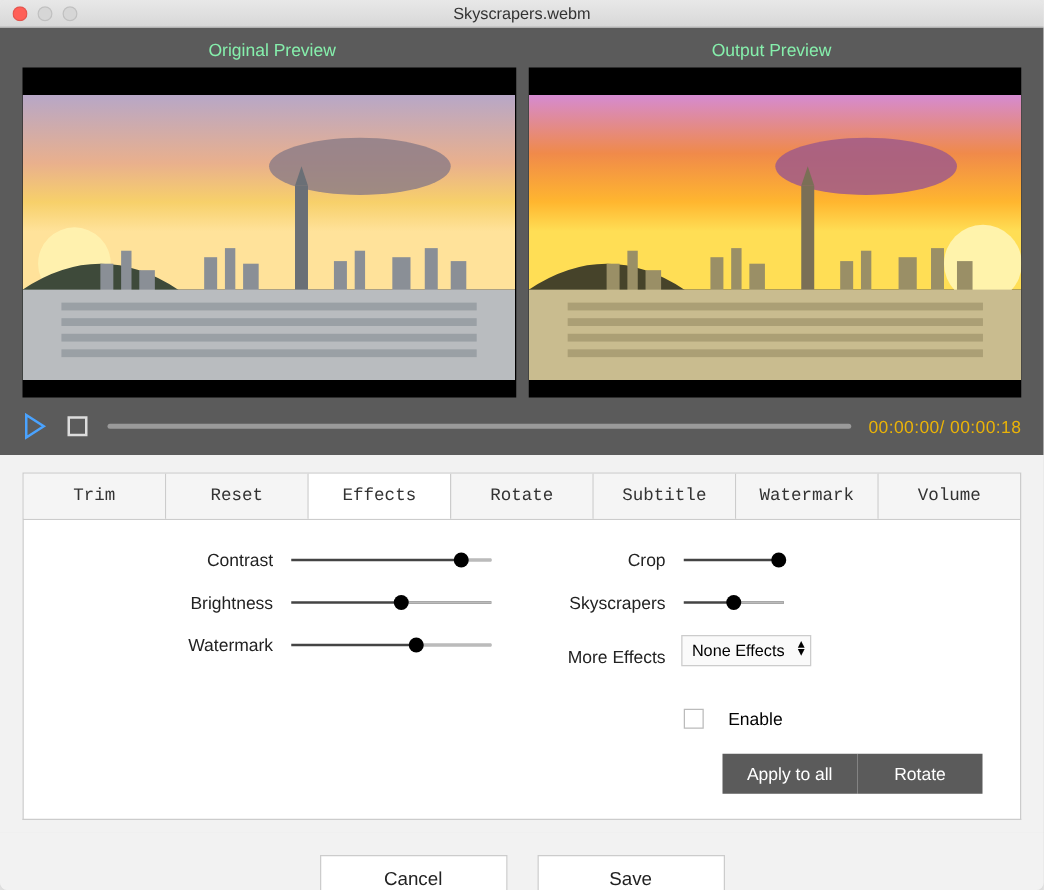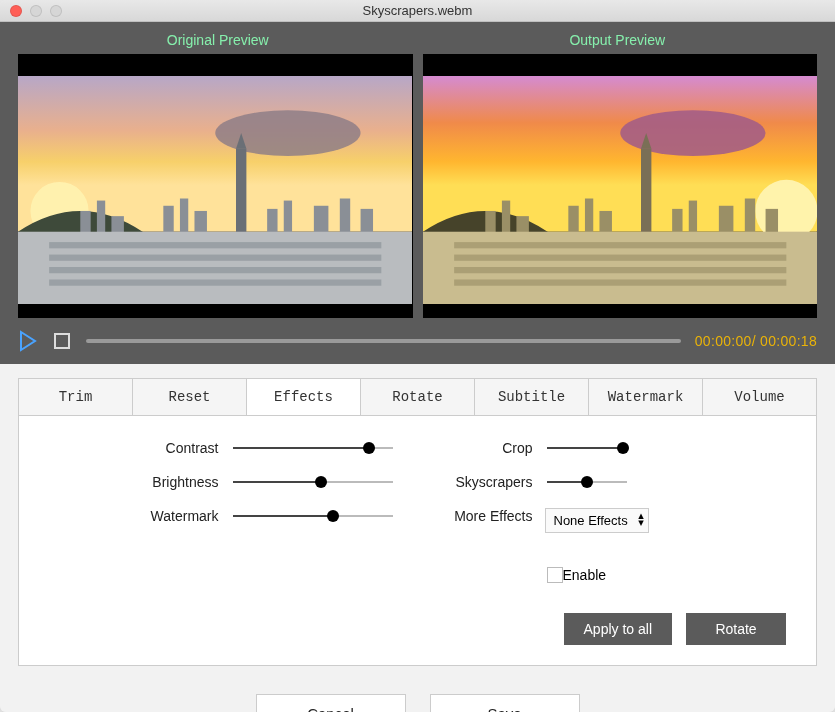--- a/index.html
+++ b/index.html
@@ -30,26 +30,26 @@
   .sliders-row { display:flex; gap:50px; }
   .col { display:flex; flex-direction:column; gap:18px;}
   .col.left { flex:1; align-items:flex-end;}
   .col.right { flex:1;}
   .slider-group { display:flex; align-items:center; gap:14px; }
   .slider-label { font-size:14px; color:#222; text-align:right; min-width:90px;}
   .slider { width:160px; height:6px; position:relative; }
   .track { position:absolute; left:0; right:0; top:2px; height:2px; background:#444;}
   .track.light{ background:#bbb;}
   .thumb { position:absolute; top:-3px; width:12px; height:12px; background:#000; border-radius:50%;}
-  .more-row{ display:flex; align-items:flex-start; gap:12px;}
+  .more-row{ display:flex; align-items:flex-end; gap:12px;}
   .select { border:1px solid #ccc; background:#fafafa; padding:4px 20px 4px 8px; font-size:13px; position:relative; min-width:90px;}
   .select .updown{ position:absolute; right:4px; top:3px; font-size:11px; line-height:7px;}
-  .enable-row { display:flex; align-items:center; gap:0; margin-top:16px; margin-left:104px;}
+  .enable-row { display:flex; align-items:center; gap:20px; margin-top:16px; margin-left:104px;}
   .checkbox { width:16px; height:16px; border:1px solid #bbb; background:#fff;}
-  .btns-row { display:flex; justify-content:flex-end; gap:14px; margin-top:30px;}
+  .btns-row { display:flex; justify-content:flex-end; margin-top:20px;}
   .btn-dark { background:#5b5b5b; color:#fff; border:none; padding:8px 20px; font-size:14px; cursor:pointer; min-width:100px;}
   .footer { display:flex; justify-content:center; gap:24px; padding:18px 0 24px; background:#f2f2f2;}
   .btn-light { background:#fff; border:1px solid #ccc; padding:10px 0; width:150px; font-size:15px; color:#222; cursor:pointer;}
 </style>
 </head>
 <body>
 
 <div class="window">
 
   <div class="titlebar">

